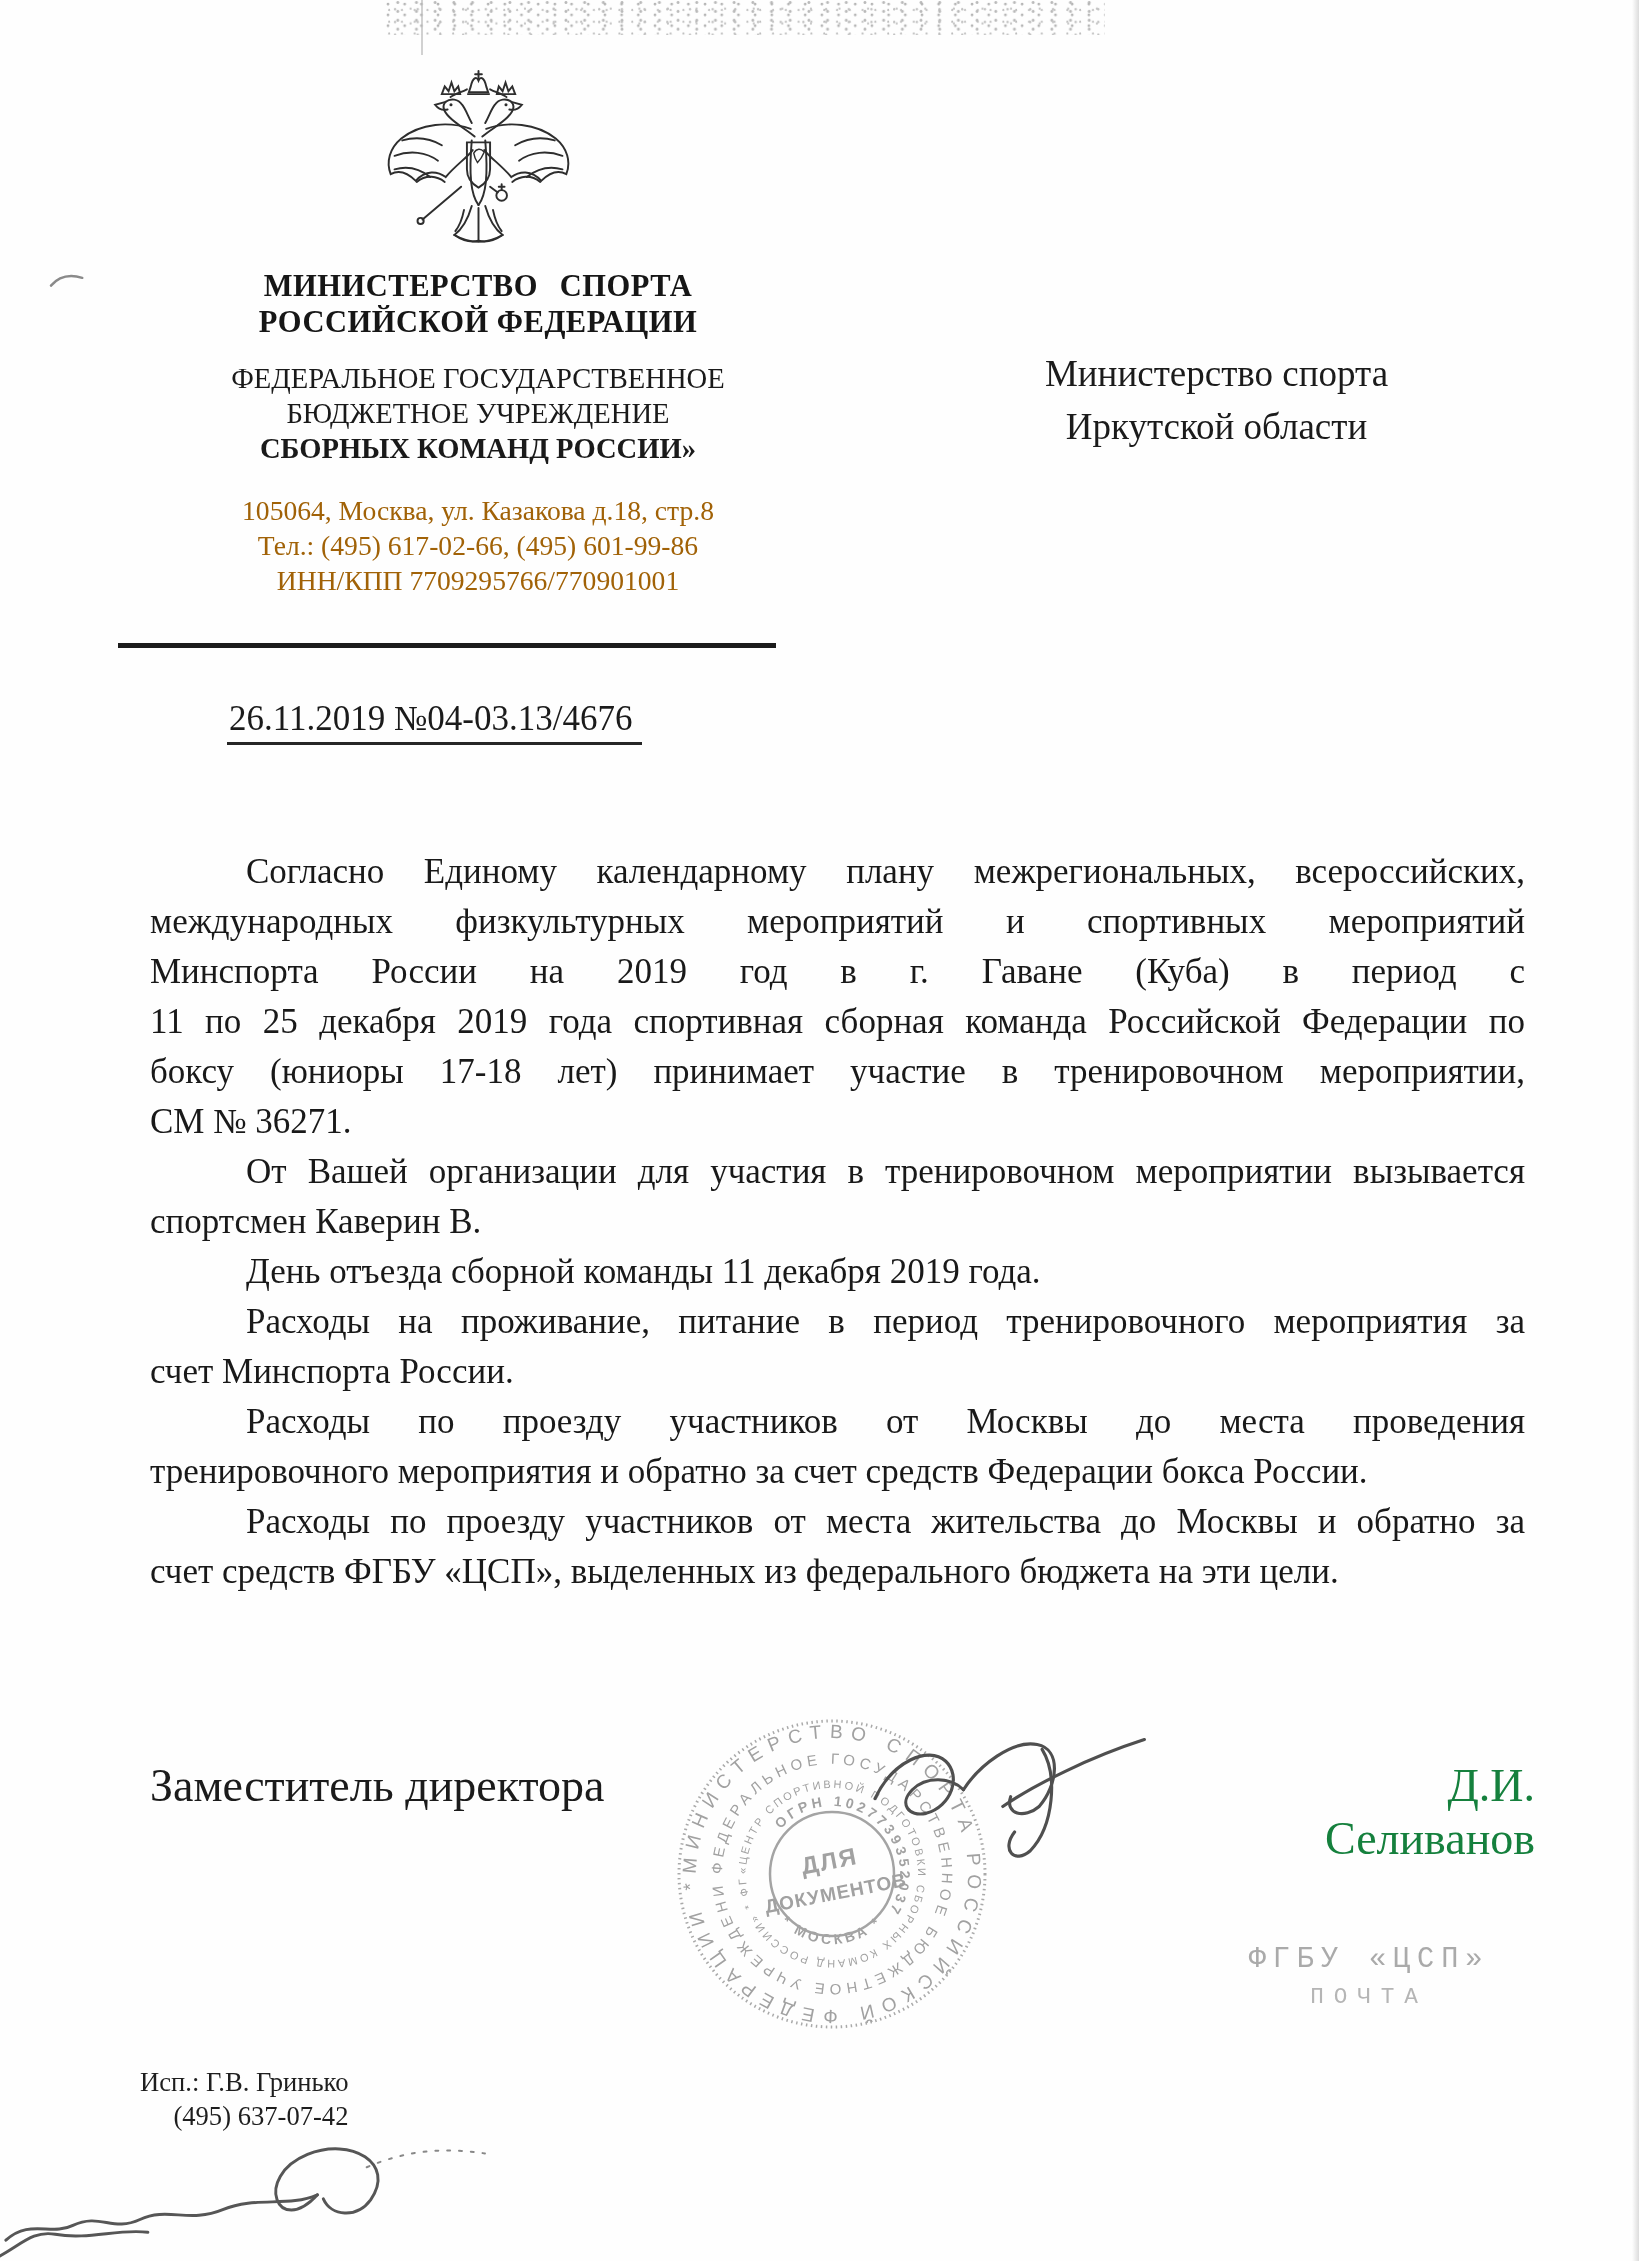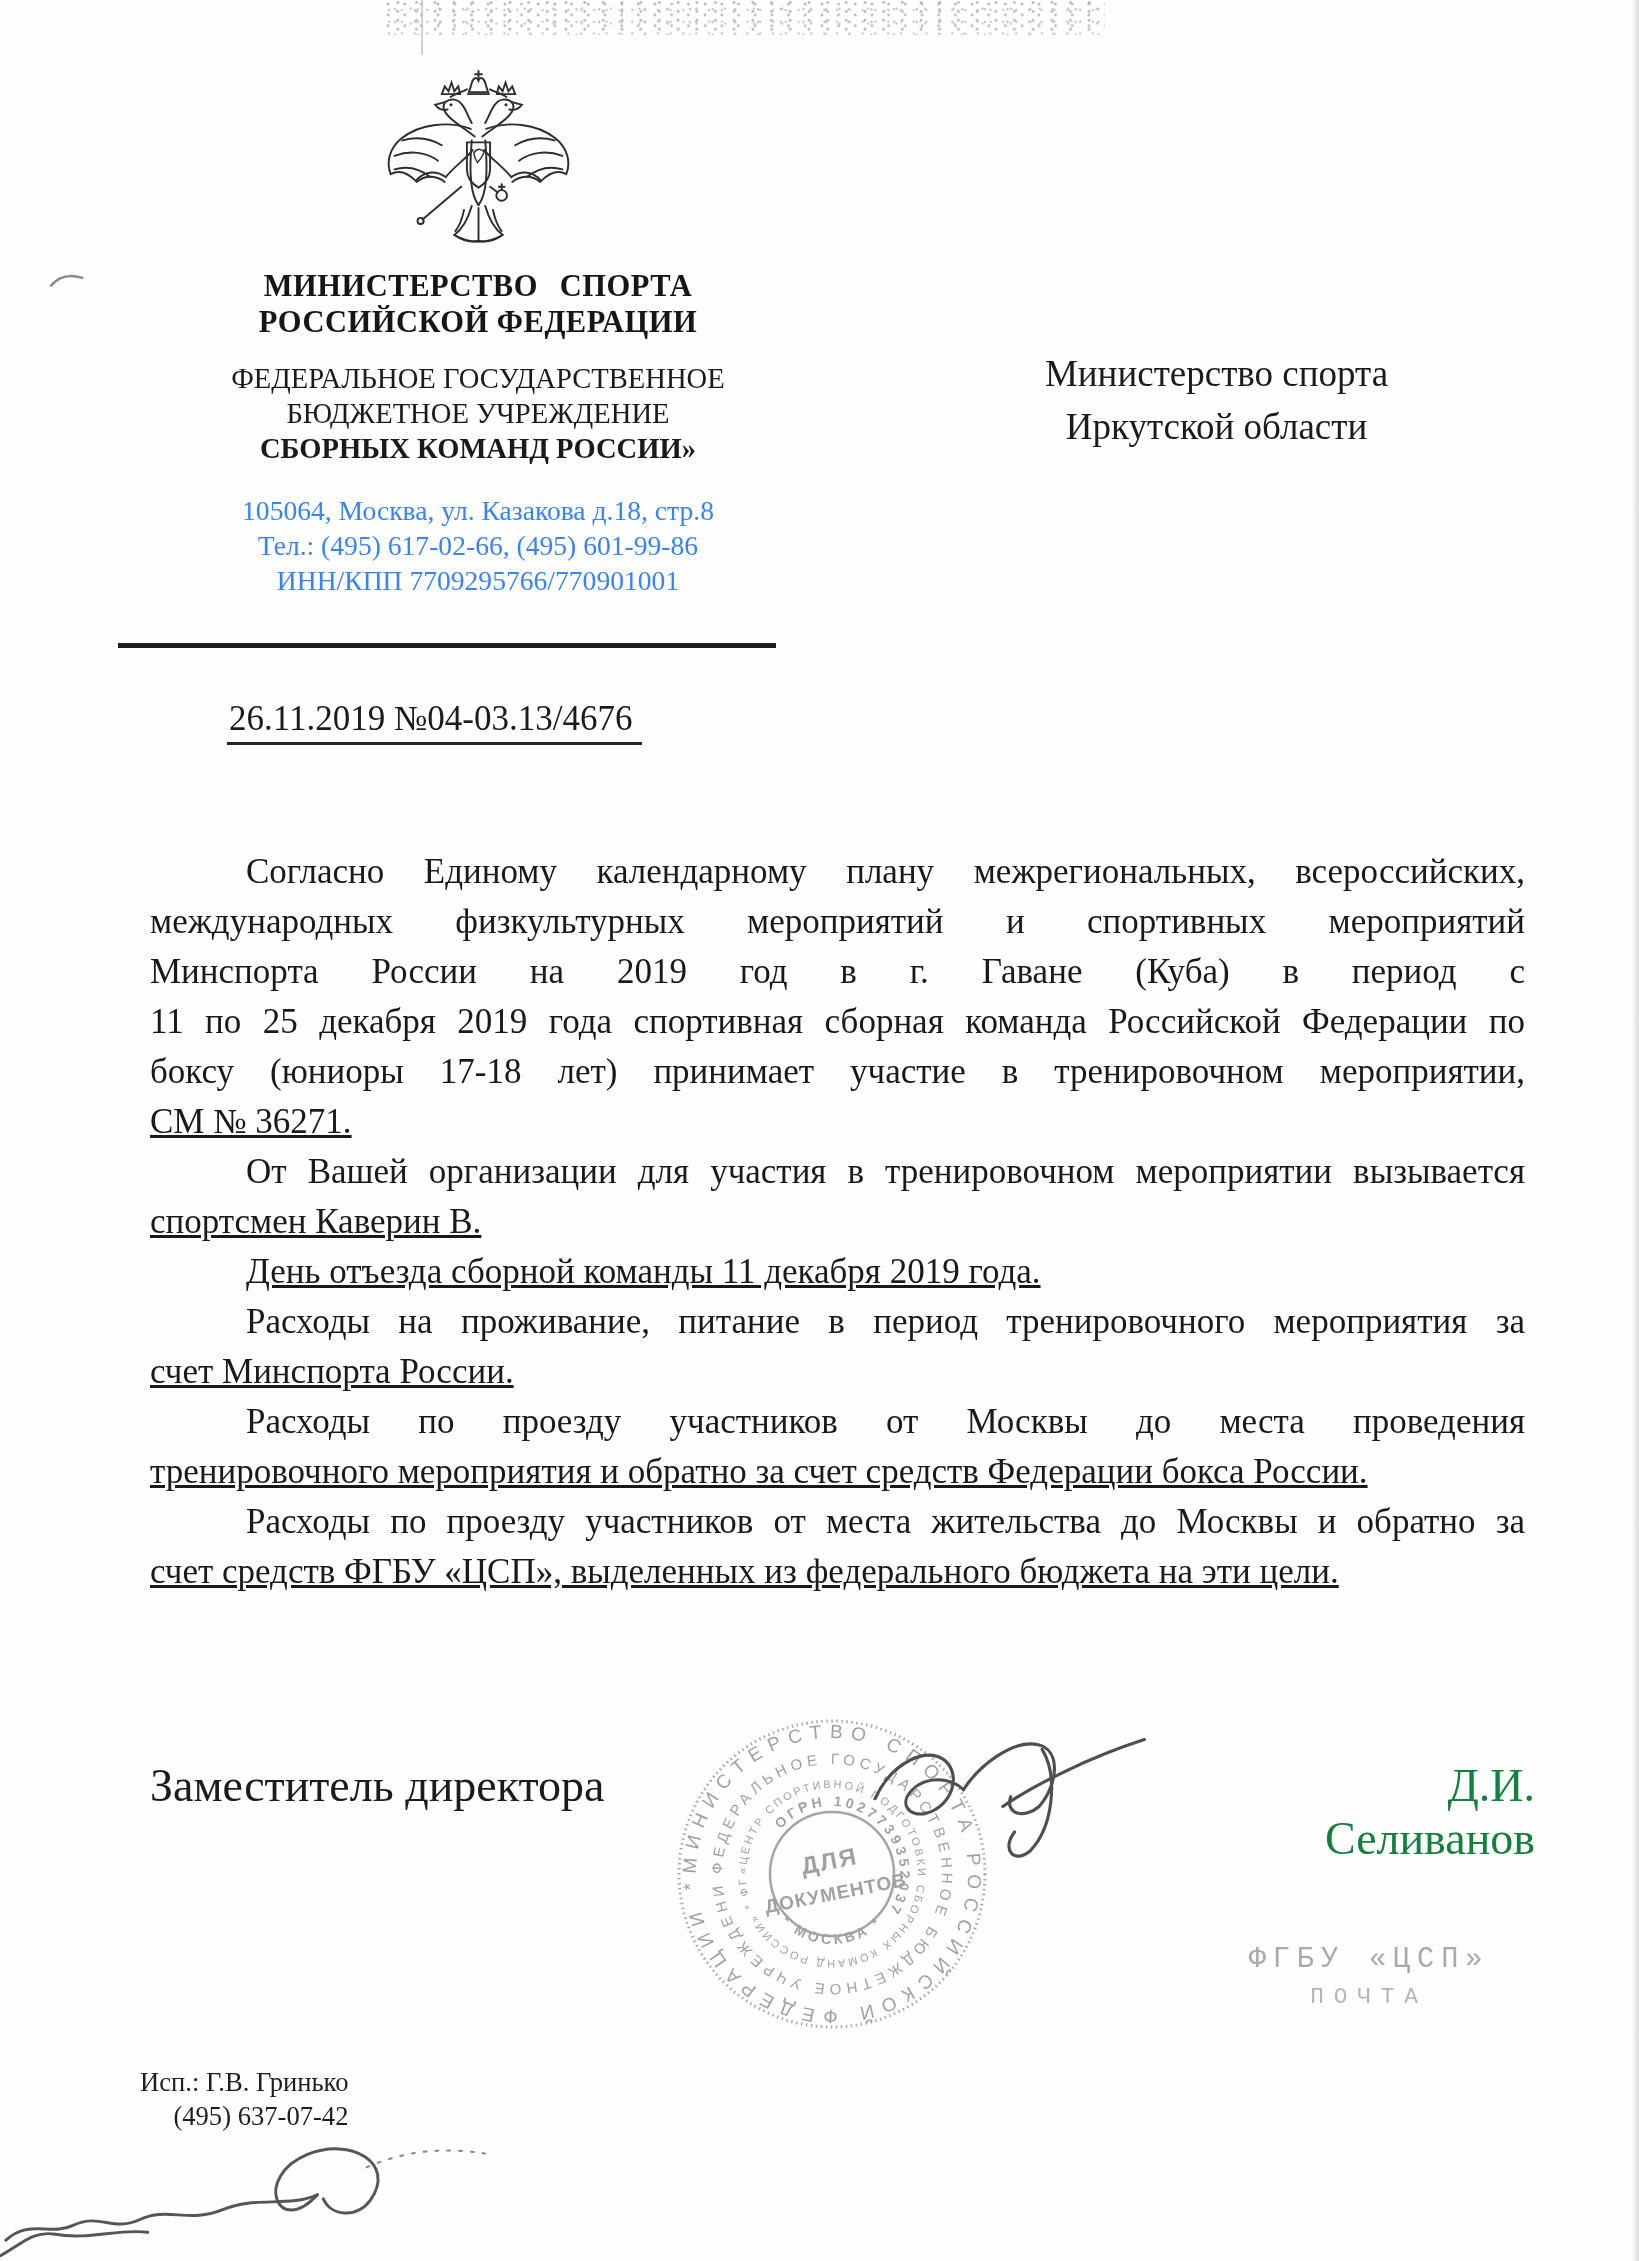--- a/index.html
+++ b/index.html
@@ -23,31 +23,31 @@
   .top-noise-line{left:421px;top:0;width:2px;height:55px;background:#b9b9b9;opacity:.65;}
   .scan-edge{right:0;top:0;width:6.9px;height:100%;background:linear-gradient(to left,#dcdcdc,rgba(220,220,220,0));}
 
   
   .letterhead-left{left:133px;top:69px;width:690px;text-align:center;}
   .emblem{display:block;margin:0 auto;}
   .ministry{margin-top:5.9px;font-weight:bold;font-size:30.5px;line-height:36px;letter-spacing:0.5px;color:#161616;}
   .ministry .w-sp{word-spacing:13.8px;}
   .org{margin-top:20.7px;font-size:28.6px;line-height:35px;color:#1a1a1a;}
   .org .b{font-weight:bold;}
-  .addr{margin-top:27.6px;font-size:27.6px;line-height:35px;color:#3b82f6;}
+  .addr{margin-top:27.6px;font-size:27.6px;line-height:35px;color:#a16207;}
   .divider{left:118px;top:643px;width:658px;height:4.9px;background:#1c1c1c;}
 
   .recipient{left:936px;top:347px;width:561px;text-align:center;font-size:37px;line-height:53px;color:#1b1b1b;}
 
   .refline{left:227px;top:699px;font-size:35px;color:#1b1b1b;border-bottom:3px solid #262626;padding:0 9.9px 3px 2px;}
 
   
   .bodytext{left:150px;top:839px;width:1375px;font-size:35px;line-height:50px;color:#191919;margin-top:8px;}
   .line{text-align:justify;text-align-last:justify;}
-  .line.last{text-align-last:left;text-decoration:underline;}
+  .line.last{text-align-last:left;}
   .line.indent{text-indent:96px;}
 
   .sign-title{left:150px;top:1759px;font-size:46px;color:#1b1b1b;}
   .sign-name{left:1261px;top:1759px;width:274px;text-align:right;font-size:46px;color:#15803d;}
 
   .stamp-wrap{left:662px;top:1704px;width:340px;height:340px;opacity:.82;}
   .stamp-wrap svg text{font-family:"Liberation Sans",sans-serif;fill:#8d8d8d;}
   .ring1{font-size:19px;letter-spacing:8px;}
   .ring2{font-size:15px;letter-spacing:4.5px;}
   .ring3{font-size:11px;letter-spacing:2.6px;}

